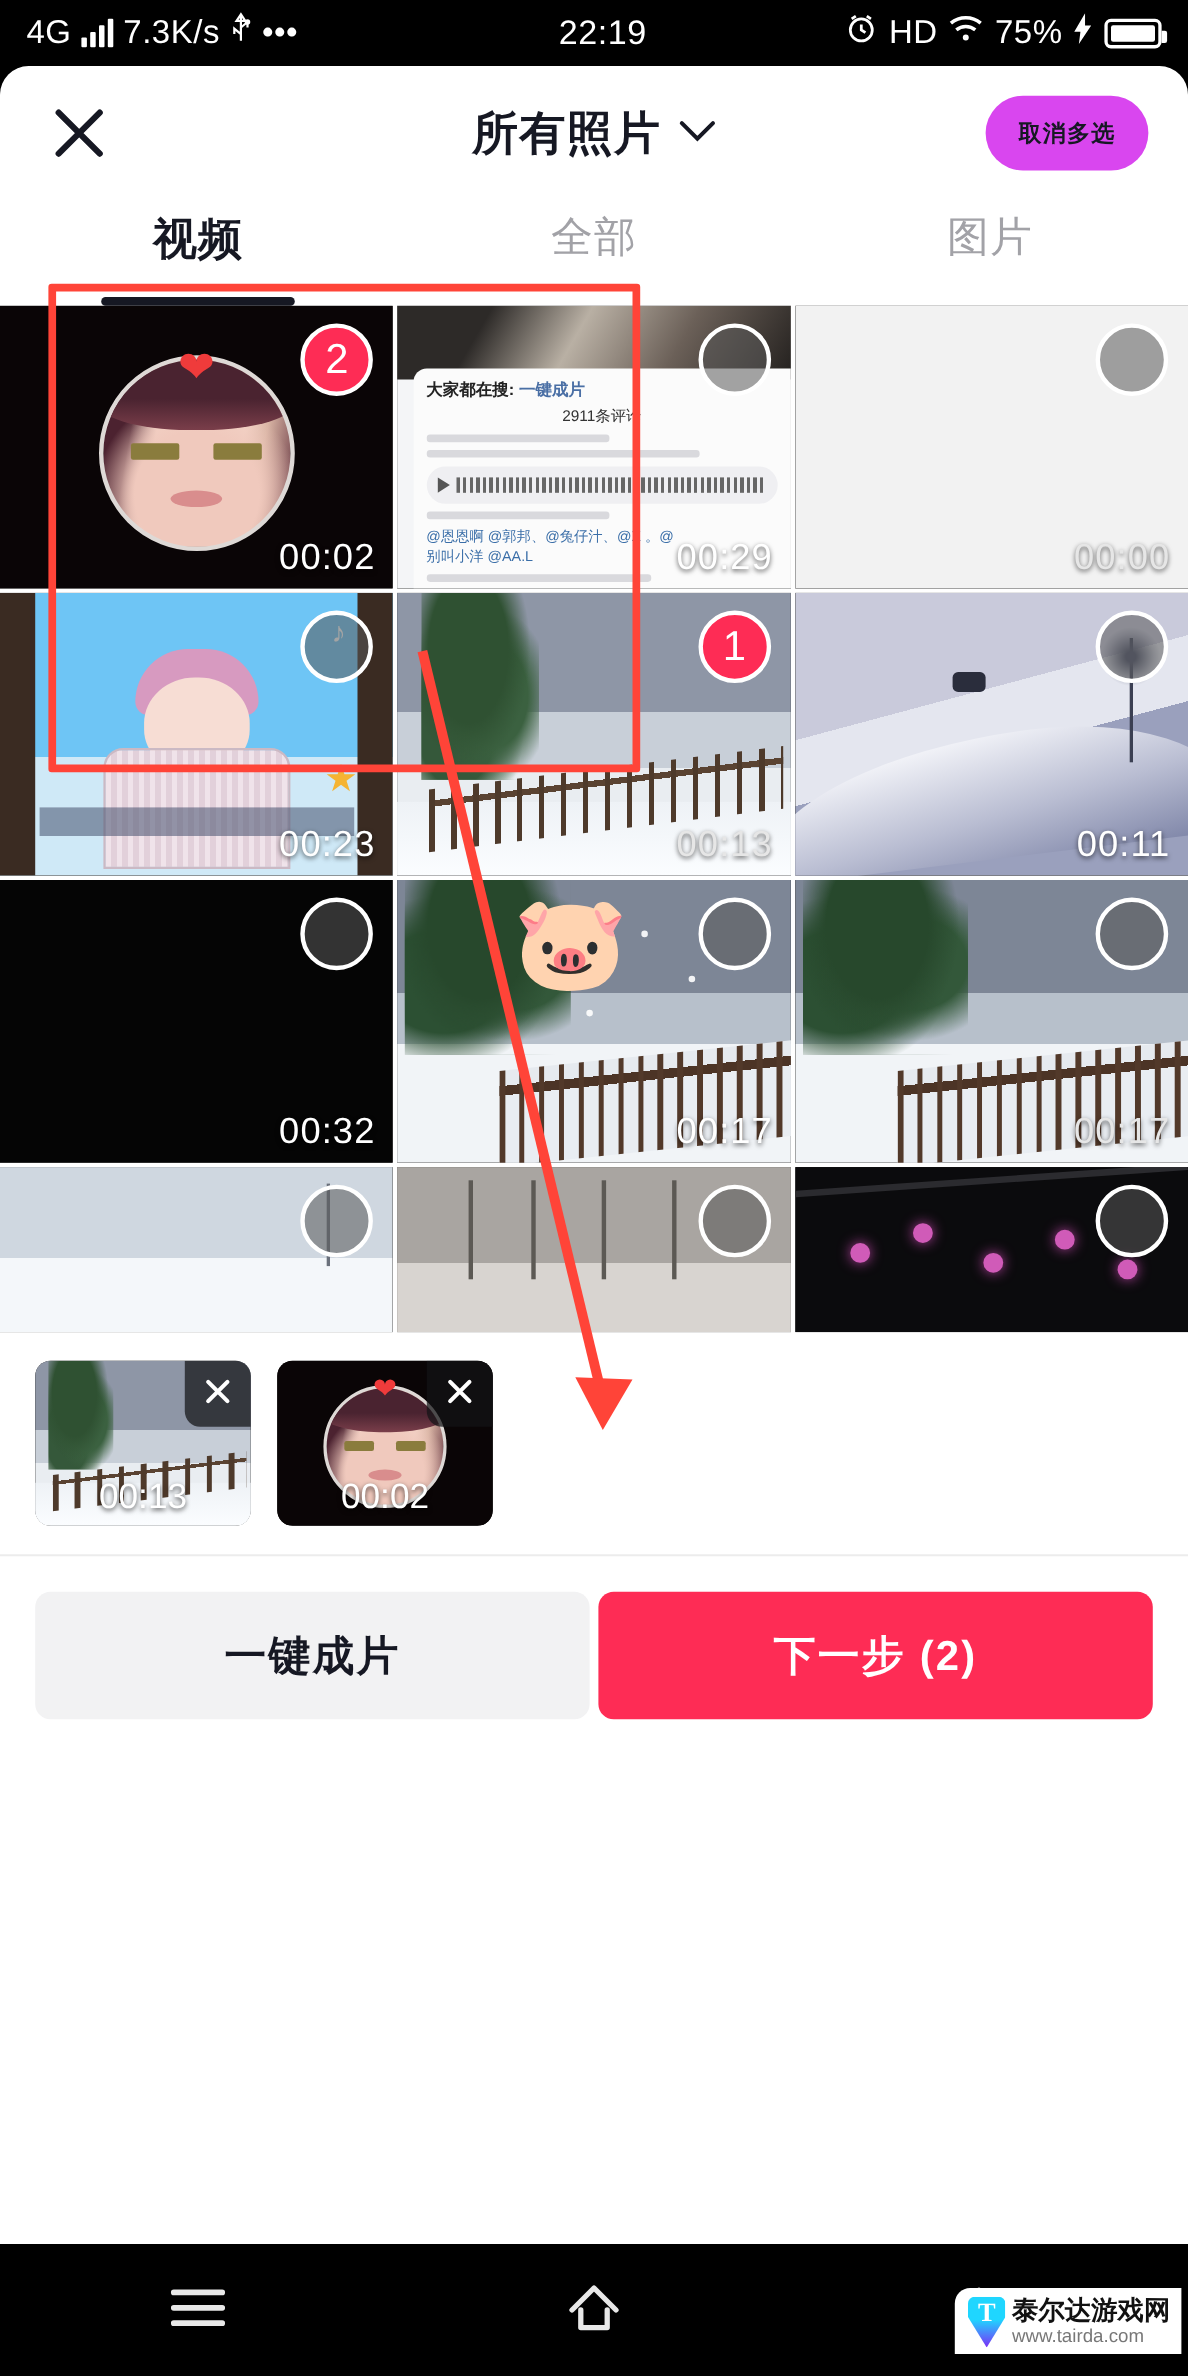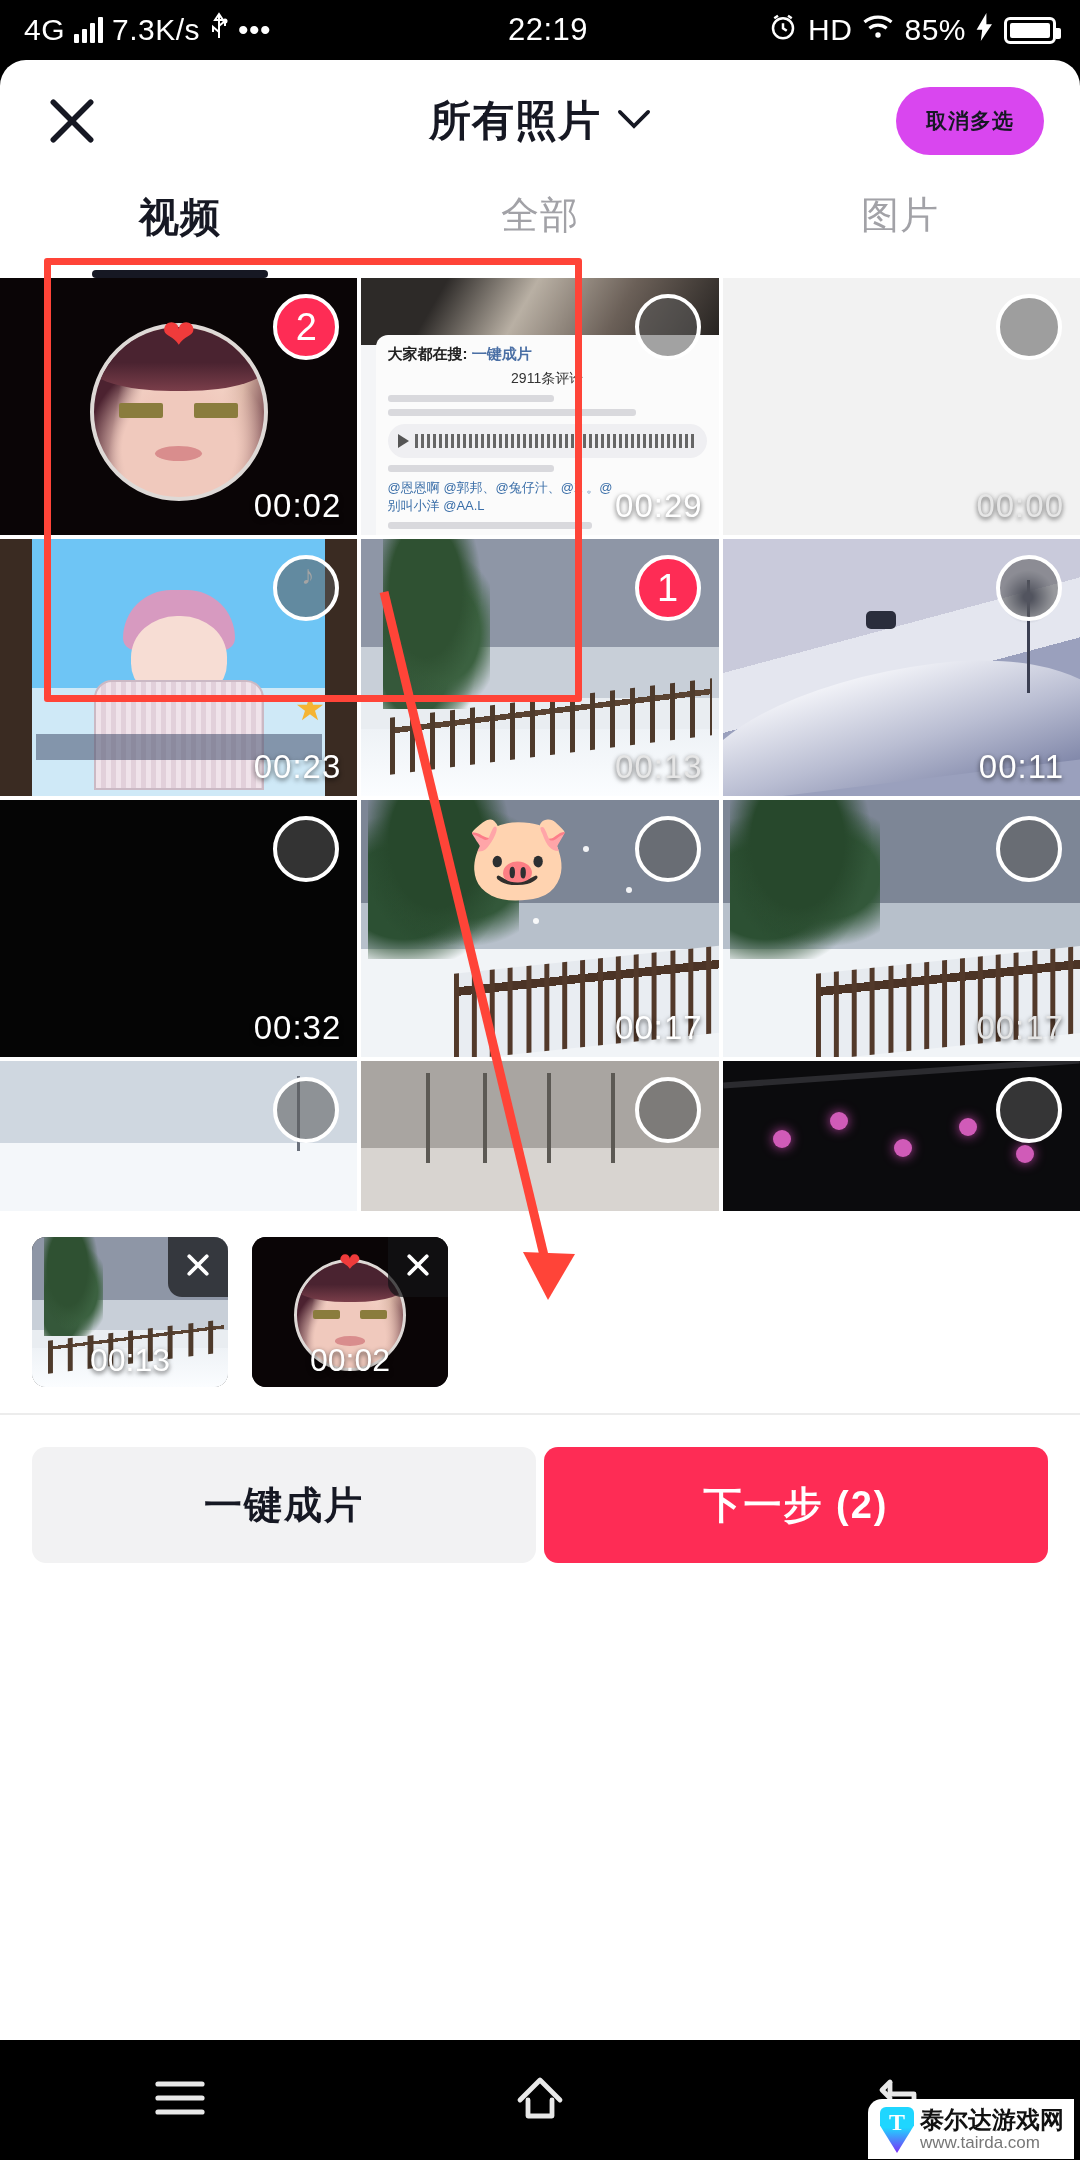--- a/index.html
+++ b/index.html
@@ -334,21 +334,21 @@
   .btn.primary { background:#fe2c55; color:#fff; }
 
   
   .navbar {
     position:absolute; left:0; bottom:0; width:1080px; height:120px;
     background:#000; display:flex; align-items:center; justify-content:space-around;
   }
   .nav-ico { width:120px; height:120px; display:flex; align-items:center; justify-content:center; }
 
   .watermark {
-    position:absolute; right:6px; bottom:1px; display:flex; align-items:center;
+    position:absolute; right:6px; bottom:20px; display:flex; align-items:center;
     gap:6px; background:#fff; border-radius:14px 0 0 0; padding:8px 10px 6px 12px;
   }
   .wm-pin {
     width:34px; height:46px; position:relative;
   }
   .wm-pin::before{
     content:""; position:absolute; inset:0;
     background:linear-gradient(180deg,#1fd6ff 0 45%, #7b2ff7 100%);
     clip-path:polygon(50% 100%,0 40%,0 0,100% 0,100% 40%);
     border-radius:6px 6px 0 0;
@@ -398,21 +398,21 @@
         </svg>
     </span>
     <span>HD</span>
     <span>
       <svg width="32" height="26" viewBox="0 0 26 20">
           <path d="M2 6a17 17 0 0 1 22 0" stroke="#fff" stroke-width="2.6" fill="none"></path>
           <path d="M6 11a11 11 0 0 1 14 0" stroke="#fff" stroke-width="2.6" fill="none"></path>
           <circle cx="13" cy="16.5" r="2.2" fill="#fff"></circle>
         </svg>
     </span>
-    <span>85%</span>
+    <span>75%</span>
     <span>
       <svg width="18" height="28" viewBox="0 0 12 20">
           <path d="M7 0L0 12h4l-1 8 8-12H7z" fill="#fff"></path>
         </svg>
     </span>
     <span class="battery">
         <i></i>
       </span>
   </div>
 </div>

